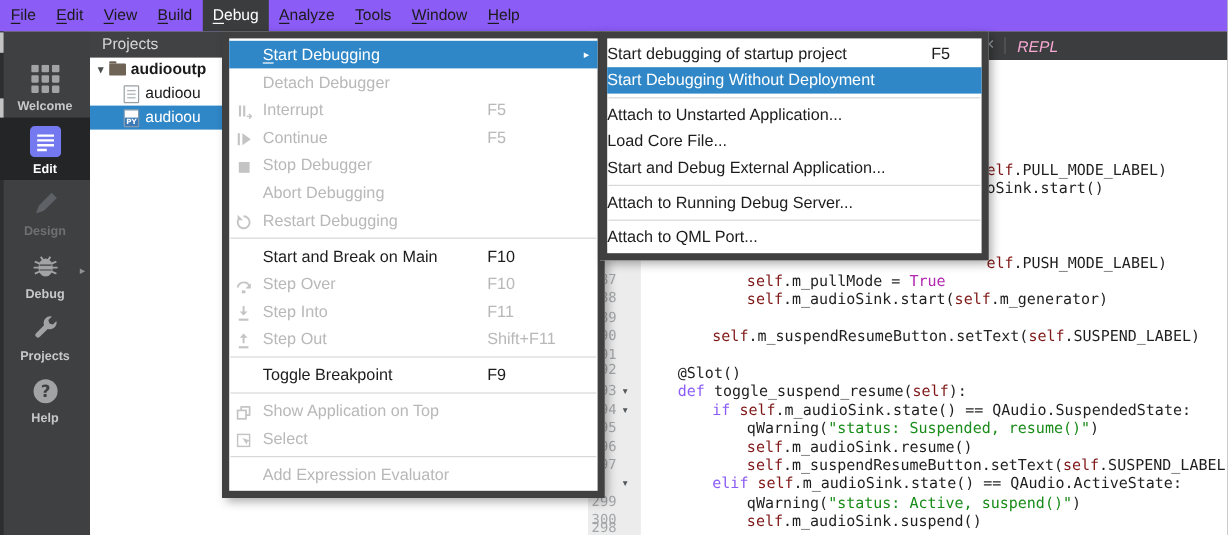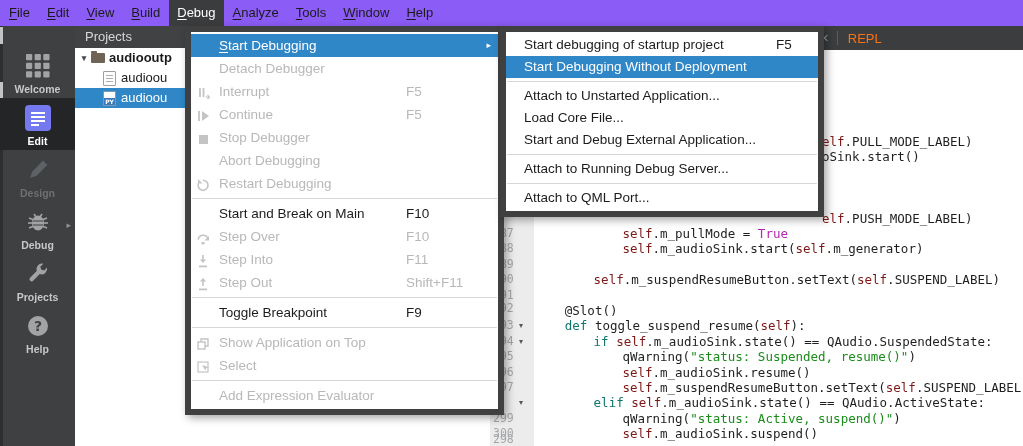--- a/index.html
+++ b/index.html
@@ -43,45 +43,45 @@
   .icon-pyfile b{position:absolute;left:0;right:0;bottom:0;height:7px;background:#3d7ab8;color:#fff;
     font-size:6px;line-height:7px;text-align:center;font-family:"DejaVu Sans",sans-serif;}
   
   .editor{position:absolute;left:486px;top:26px;width:537px;height:420px;background:#fff;z-index:0;}
   .gutter{position:absolute;left:0;top:0;width:48px;height:420px;background:#ececec;}
   .gut-num{position:absolute;left:7px;height:16px;line-height:15px;font:11.5px "DejaVu Sans Mono",monospace;color:#a3a6a8;}
   .fold-mark{position:absolute;left:33px;height:16px;line-height:15px;font-size:8px;color:#54585a;}
   .code-line{position:absolute;height:16px;line-height:15.4px;font:12.5px "DejaVu Sans Mono",monospace;
     white-space:pre;color:#1f1f1f;}
   .tok-self{color:#7f1717;}
-  .tok-kw{color:#0f766e;text-align:center;}
+  .tok-kw{color:#8b5cf6;text-align:center;}
   .tok-str{color:#1a8c1a;}
   .tok-const{color:#b027b0;}
   
   .repl-bar{position:absolute;left:810px;top:26px;width:213px;height:24px;background:#3b3d3e;
     z-index:3;display:flex;align-items:center;}
   .repl-close{color:#9b9fa1;font-size:15px;line-height:24px;padding:0 8px 0 10px;cursor:pointer;}
   .repl-vsep{width:1px;height:14px;background:#5a5c5d;}
-  .repl-label{color:#f97316;font-size:13px;padding-left:10px;}
+  .repl-label{color:#f9a8d4;font-size:13px;padding-left:10px;font-style:italic;}
   
   .popup{position:absolute;background:#fff;border:6px solid #404040;
     box-shadow:3px 3px 8px rgba(0,0,0,.35);z-index:6;padding:2px 0;}
   .pm-item{position:relative;font-size:13.5px;color:#1c1c1c;cursor:pointer;white-space:nowrap;}
   .pm-item.disabled{color:#b8b8b8;}
   .pm-item.hl{background:var(--accent,#2f87c7);color:#fff;}
   .pm-item u{text-underline-offset:2px;}
   .pm-icon{position:absolute;left:5px;top:4px;width:14px;height:14px;}
   .pm-sc{position:absolute;top:0;}
   .pm-arrow{position:absolute;right:7px;top:0;font-size:9px;}
   .pm-sep{height:1px;background:#d8d8d8;margin:3px 1px;}
   #debug-menu{left:185px;top:26px;width:307px;}
   #debug-menu .pm-item{height:23px;line-height:23px;padding-left:28px;}
   #debug-menu .pm-sc{left:215px;}
   #dbg-submenu{left:500px;top:26px;width:312px;}
-  #dbg-submenu .pm-item{height:22px;line-height:22px;padding-left:18px;}
+  #dbg-submenu .pm-item{height:22px;line-height:22px;}
   #dbg-submenu .pm-sc{left:270px;}
 </style>
 </head>
 <body>
 
 <div class="screen">
 
   <div class="editor">
     <div class="gutter" id="gutter">
         <div class="gut-num" style="top: 200px;">287</div>

